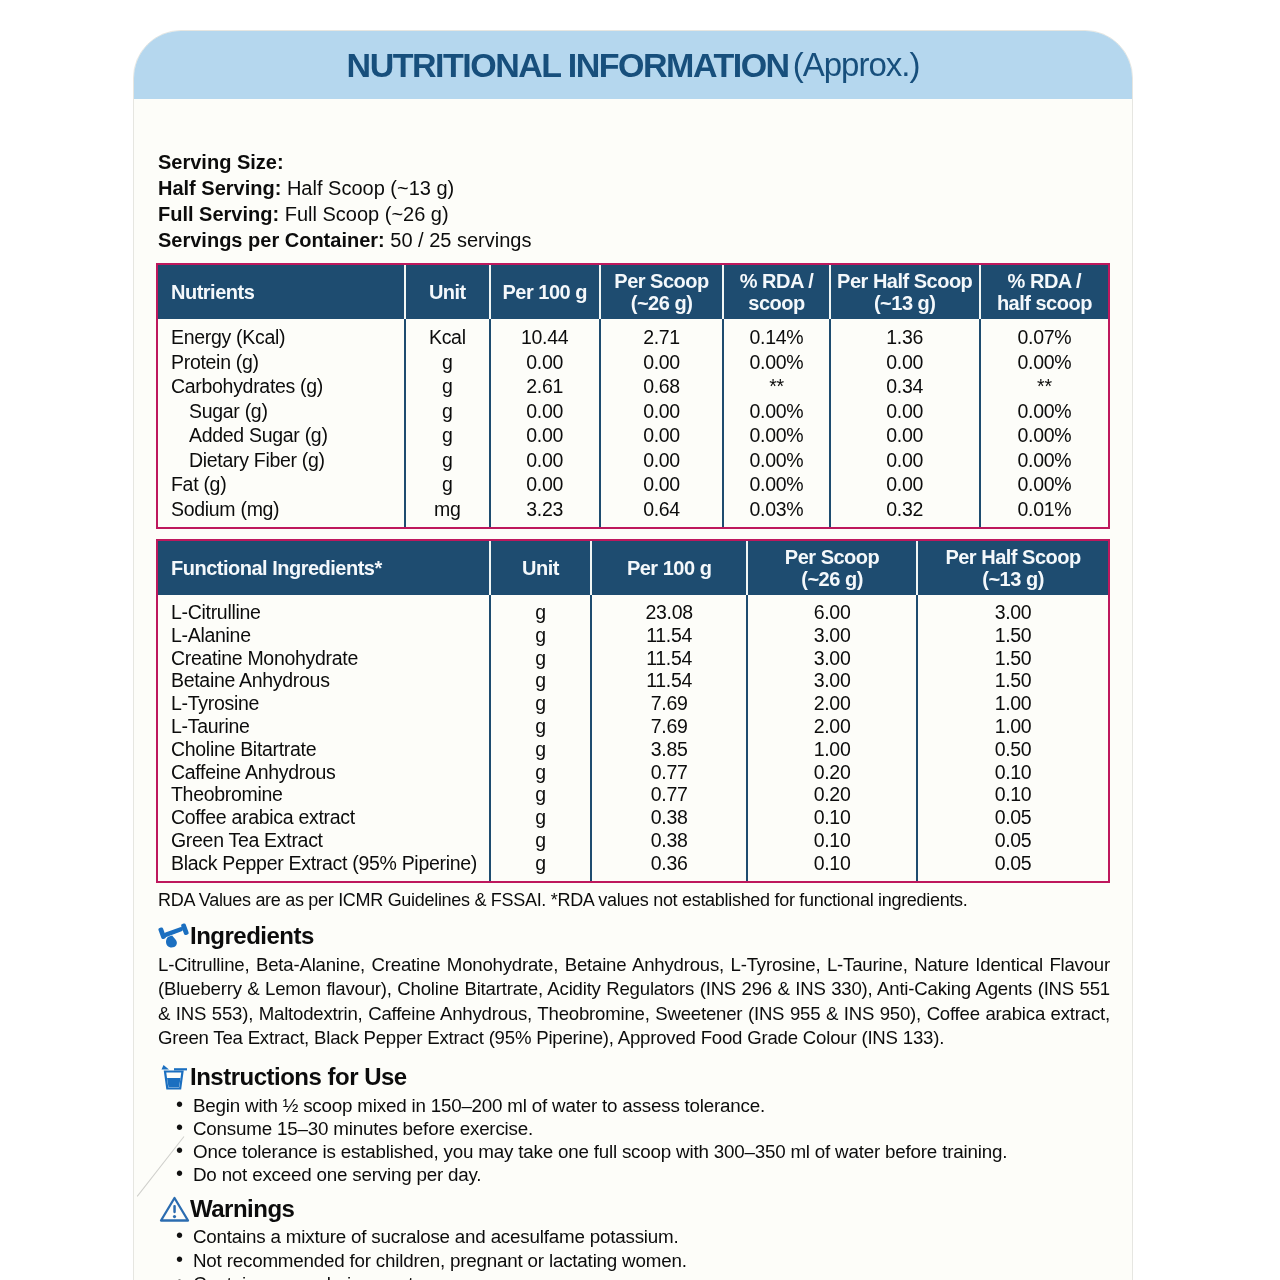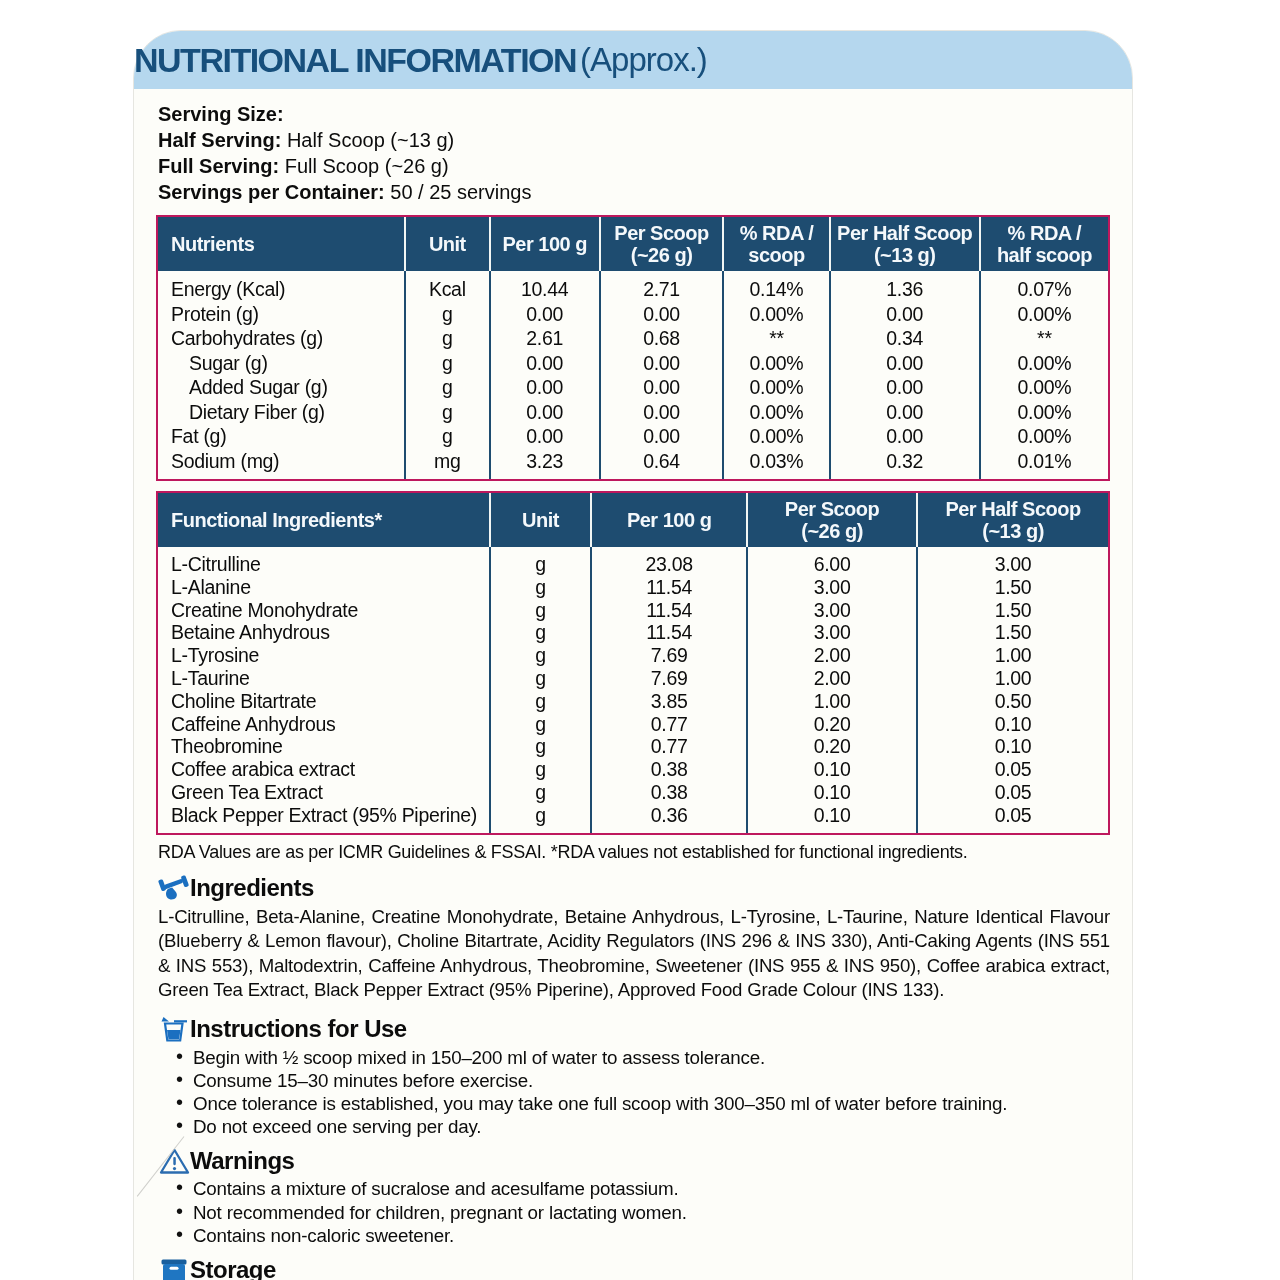--- a/index.html
+++ b/index.html
@@ -12,33 +12,33 @@
     position: absolute; left: 133px; top: 30px; width: 1000px; min-height: 1232px;
     background: #fdfdf9; border: 1px solid #e6e6e1;
     border-radius: 48px 48px 10px 10px;
   }
   .fold-line {
     position: absolute; left: -26px; top: 1105px; width: 76px; height: 1px;
     background: #cfcfcb; transform: rotate(-52deg); transform-origin: right center;
   }
   
   .band {
-    height: 58px; background: #b5d7ee; border-radius: 47px 47px 0 0;
-    display: flex; align-items: center; justify-content: flex-start;
+    height: 68px; background: #b5d7ee; border-radius: 47px 47px 0 0;
+    display: flex; align-items: center; justify-content: center;
   }
   .band .title {
     font-size: 34px; font-weight: 700; color: #174f7c; letter-spacing: -1.5px;
   }
   .band .title-suffix {
     font-size: 33px; font-weight: 400; color: #174f7c; margin-left: 4px; letter-spacing: -1px;
   }
   
   .content { padding: 0 22px 26px 22px; }
   
-  .serving { padding: 12px 0 8px 2px; font-size: 20px; line-height: 26px; }
+  .serving { padding: 12px 0 8px 2px; font-size: 20px; line-height: 26px; margin-top: 38px; }
   .serving b { font-weight: 700; }
   
   table {
     width: 100%; border-collapse: separate; border-spacing: 0;
     border: 2px solid #be185d; table-layout: fixed;
   }
   thead th {
     background: #1e4c70; color: #f4f8fb; font-weight: 700; font-size: 20px;
     line-height: 22px; white-space: pre-line; vertical-align: middle;
     padding: 5px 4px; letter-spacing: -0.5px;

